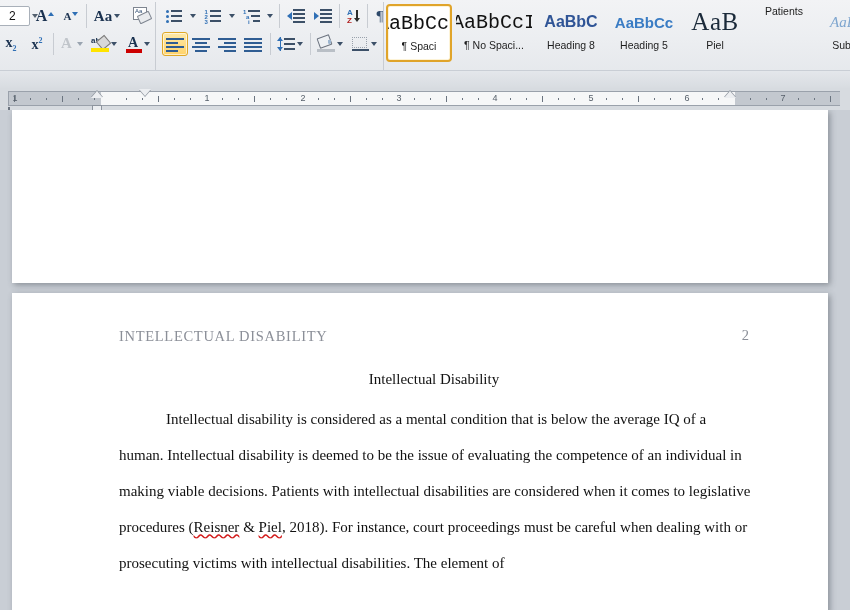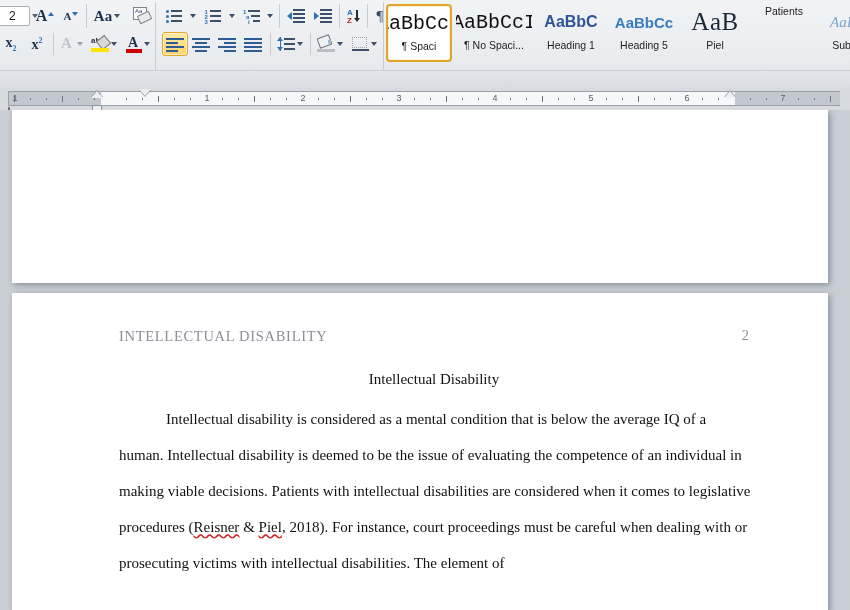--- a/index.html
+++ b/index.html
@@ -497,21 +497,21 @@
           <span class="st-prev">
               <span class="pv-normal">AaBbCcI</span>
             </span>
           <span class="st-name">¶ No Spaci...</span>
         </div>
 
         <div class="stylebox" style="left:149px;width:72px;">
           <span class="st-prev">
               <span class="pv-h1">AaBbC</span>
             </span>
-          <span class="st-name">Heading 1</span>
+          <span class="st-name">Heading 8</span>
         </div>
 
         <div class="stylebox" style="left:222px;width:72px;">
           <span class="st-prev">
               <span class="pv-h2">AaBbCc</span>
             </span>
           <span class="st-name">Heading 5</span>
         </div>
 
         <div class="stylebox" style="left:295px;width:68px;">

